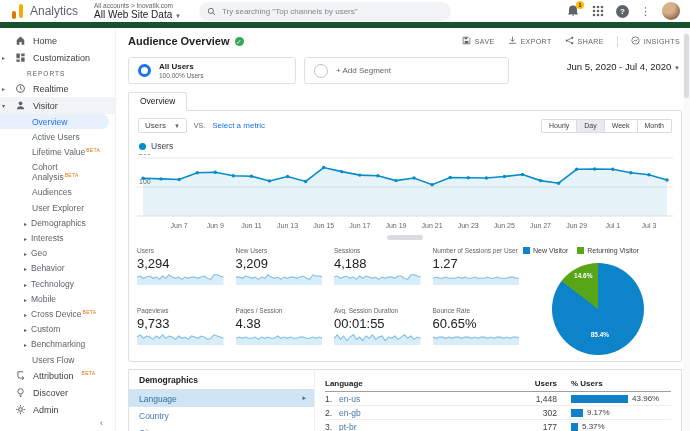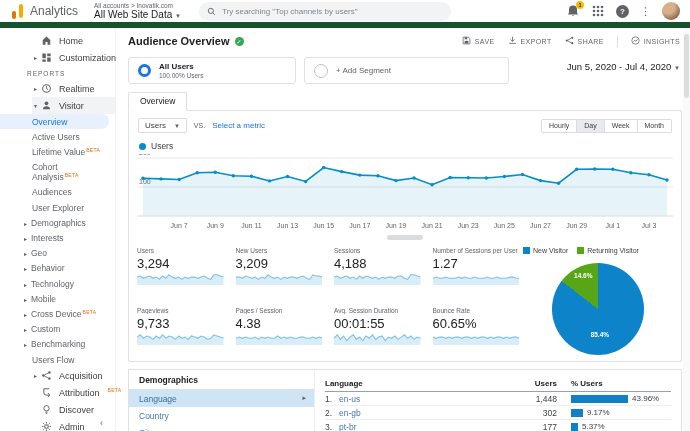--- a/index.html
+++ b/index.html
@@ -31,22 +31,22 @@
            background:#fbbc04; color:#202124; font-size:5.5px; line-height:8px; text-align:center; font-weight:bold; }
   .help-dot { width:13px; height:13px; border-radius:50%; background:#5f6368; color:#fff;
               font-size:8px; line-height:13px; text-align:center; font-weight:bold; }
   .more-v { font-size:11px; color:#5f6368; line-height:14px; }
   .avatar { width:18px; height:18px; border-radius:50%;
             background:radial-gradient(circle at 35% 30%, #d8b08a 0 35%, #8b6a4f 75%, #5d4534); }
 
   
   .sidebar { position:absolute; top:28px; left:0; width:116px; bottom:0; background:#fff;
              border-right:1px solid #f1f1f1; padding-top:4px; z-index:4; }
-  .nav-top { position:relative; display:flex; align-items:center; height:17px; padding-left:9px;
-             gap:7px; font-size:9px; color:#3c4043; cursor:pointer;margin-left:32px; }
+  .nav-top { position:relative; display:flex; align-items:center; height:17px; padding-left:15px;
+             gap:7px; font-size:9px; color:#3c4043; cursor:pointer; }
   .nav-top .chev { position:absolute; left:2px; font-size:6px; color:#5f6368; width:6px; }
   .nav-top .nicon { width:11px; height:11px; color:#5f6368; flex:none; }
   .nav-top .nicon svg { width:100%; height:100%; }
   .nav-top.expanded { background:#f1f3f4; }
   .nav-label { font-size:6.5px; letter-spacing:1px; color:#5f6368; padding:4px 0 3px 27px; }
   .nav-sub { display:block; padding:2.5px 4px 2.5px 32px; font-size:8.5px; color:#5f6368;
              line-height:1.2; margin-right:6px; cursor:pointer; }
   .nav-sub .chev { display:inline-block; width:7px; margin-left:-8px; font-size:6px; color:#5f6368; }
   .nav-sub.selected { background:#e8f0fe; color:#1a73e8; border-radius:0 10px 10px 0; }
   .beta { font-size:5px; color:#e8710a; letter-spacing:.3px; position:relative; top:-3px; margin-left:1px; }
@@ -222,30 +222,20 @@
         <div class="nav-sub"><span class="chev">▸</span><span>Demographics</span></div>
         <div class="nav-sub"><span class="chev">▸</span><span>Interests</span></div>
         <div class="nav-sub"><span class="chev">▸</span><span>Geo</span></div>
         <div class="nav-sub"><span class="chev">▸</span><span>Behavior</span></div>
         <div class="nav-sub"><span class="chev">▸</span><span>Technology</span></div>
         <div class="nav-sub"><span class="chev">▸</span><span>Mobile</span></div>
         <div class="nav-sub"><span class="chev">▸</span><span>Cross Device</span><span class="beta">BETA</span></div>
         <div class="nav-sub"><span class="chev">▸</span><span>Custom</span></div>
         <div class="nav-sub"><span class="chev">▸</span><span>Benchmarking</span></div>
         <div class="nav-sub"><span>Users Flow</span></div>
-        <div class="nav-top">
-          <span class="chev">▸</span>
-          <span class="nicon"><svg viewBox="0 0 16 16" fill="currentColor">
-              <circle cx="3.5" cy="8" r="1.9"></circle>
-              <circle cx="12.2" cy="3.6" r="1.9"></circle>
-              <circle cx="12.2" cy="12.4" r="1.9"></circle>
-              <path d="M5 7.2l5.4-2.7M5 8.8l5.4 2.7" stroke="currentColor" stroke-width="1.2" fill="none"></path>
-            </svg></span>
-          <span>Acquisition</span>
-        </div>
         <div class="nav-top">
           <span class="nicon"><svg viewBox="0 0 16 16">
               <path d="M4.2 2.6h7.6M4.2 2.6v6a3.2 3.2 0 0 0 3.2 3.2h5.2" fill="none" stroke="currentColor" stroke-width="1.4"></path>
               <path d="M10 9l2.9 2.8L10 14.6" fill="none" stroke="currentColor" stroke-width="1.4"></path>
             </svg></span>
           <span>Attribution</span>
           <span class="beta">BETA</span>
         </div>
         <div class="nav-top">
           <span class="nicon"><svg viewBox="0 0 16 16">

